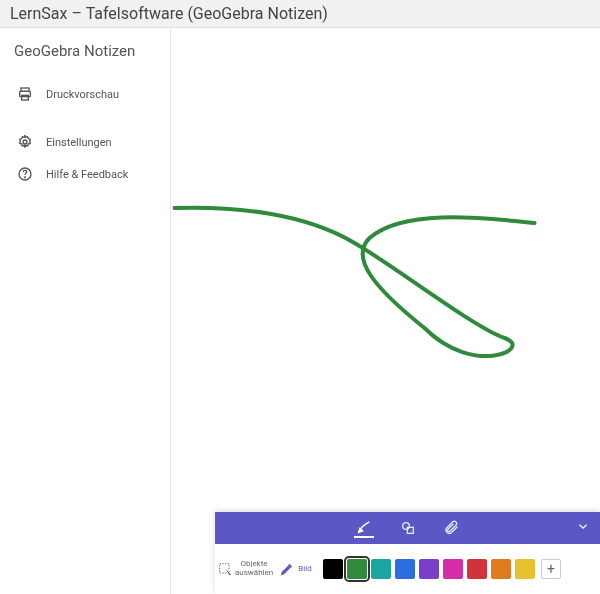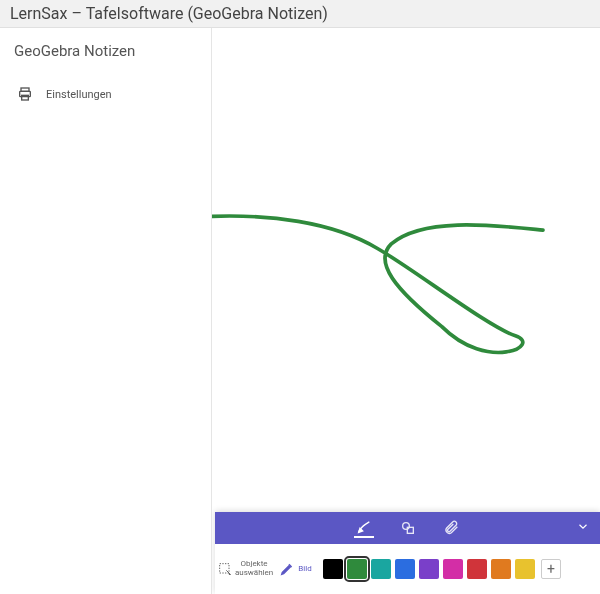--- a/index.html
+++ b/index.html
@@ -1,19 +1,19 @@
 <!DOCTYPE html>
 <html><head>
 <meta charset="utf-8">
 <style>
   * { margin: 0; padding: 0; box-sizing: border-box; }
   body { font-family: -apple-system, BlinkMacSystemFont, "Segoe UI", Roboto, Arial, sans-serif; background: #fff; width: 600px; height: 594px; overflow: hidden; }
   .titlebar { height: 28px; background: #f1f1f1; border-bottom: 1px solid #e0e0e0; display: flex; align-items: center; padding-left: 10px; font-size: 16px; color: #444; }
   .app { display: flex; height: calc(594px - 28px); position: relative; }
-  .sidebar { width: 212px; border-right: 1px solid #e5e5e5; background: #fff; padding-top: 14px; position: relative; z-index: 2; }
+  .sidebar { width: 171px; border-right: 1px solid #e5e5e5; background: #fff; padding-top: 14px; position: relative; z-index: 2; }
   .sidebar-title { font-size: 15px; color: #555; padding: 0 14px 14px 14px; }
   .menu { margin-top: 4px; }
   .menu-group { margin-bottom: 16px; }
   .menu-item { display: flex; align-items: center; height: 32px; padding: 0 12px; font-size: 11px; color: #555; cursor: pointer; border-radius: 16px; margin: 0 4px; }
   .menu-item.selected { background: #eeeeee; }
   .menu-icon { width: 18px; height: 18px; display: flex; align-items: center; justify-content: center; margin-right: 12px; color: #555; }
   .canvas-area { flex: 1; position: relative; background: #fff; }
   .stroke-svg { position: absolute; top: 0; left: 0; width: 100%; height: 100%; pointer-events: none; }
   .bottom-panel { position: absolute; left: 215px; bottom: 0; width: 385px; height: 82px; background: #fff; box-shadow: 0 -1px 6px rgba(0,0,0,0.15); display: flex; flex-direction: column; }
   .bp-header { height: 32px; background: #5b57c4; display: flex; align-items: center; justify-content: center; position: relative; gap: 24px; }
@@ -42,21 +42,42 @@
     <div class="menu">
       <div class="menu-group">
         <div class="menu-item">
           <span class="menu-icon">
             <svg width="16" height="16" viewBox="0 0 24 24" fill="none" stroke="currentColor" stroke-width="2">
                 <rect x="6" y="3" width="12" height="5"></rect>
                 <rect x="4" y="8" width="16" height="8" rx="1"></rect>
                 <rect x="7" y="14" width="10" height="7"></rect>
               </svg>
           </span>
+          <span>Druckvorschau</span>
+        </div>
+      </div>
+      <div class="menu-group">
+        <div class="menu-item">
+          <span class="menu-icon">
+            <svg width="16" height="16" viewBox="0 0 24 24" fill="none" stroke="currentColor" stroke-width="2">
+                <circle cx="12" cy="12" r="3"></circle>
+                <path d="M12 2l1 3 3-1 1 3 3 1-1 3 1 3-3 1-1 3-3-1-1 3-1-3-3 1-1-3-3-1 1-3-1-3 3-1 1-3 3 1z" stroke-linejoin="round"></path>
+              </svg>
+          </span>
           <span>Einstellungen</span>
+        </div>
+        <div class="menu-item">
+          <span class="menu-icon">
+            <svg width="16" height="16" viewBox="0 0 24 24" fill="none" stroke="currentColor" stroke-width="2">
+                <circle cx="12" cy="12" r="9"></circle>
+                <path d="M9.5 9a2.5 2.5 0 115 0c0 1.5-2.5 2-2.5 4"></path>
+                <circle cx="12" cy="17" r="0.6" fill="currentColor"></circle>
+              </svg>
+          </span>
+          <span>Hilfe &amp; Feedback</span>
         </div>
       </div>
     </div>
   </div>
 
   <div class="canvas-area">
     <svg class="stroke-svg" viewBox="0 0 422 566">
       <path d="M 0 180 C 60 178, 130 185, 180 215 C 220 238, 300 300, 330 310 C 360 320, 300 350, 250 300 C 200 260, 175 230, 195 210 C 230 180, 310 190, 360 195" fill="none" stroke-width="4" stroke-linecap="round" stroke="#2f8a3c"></path>
     </svg>
   </div>

